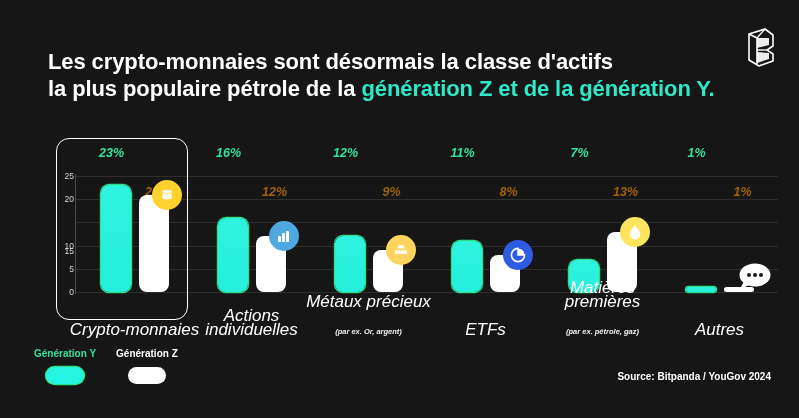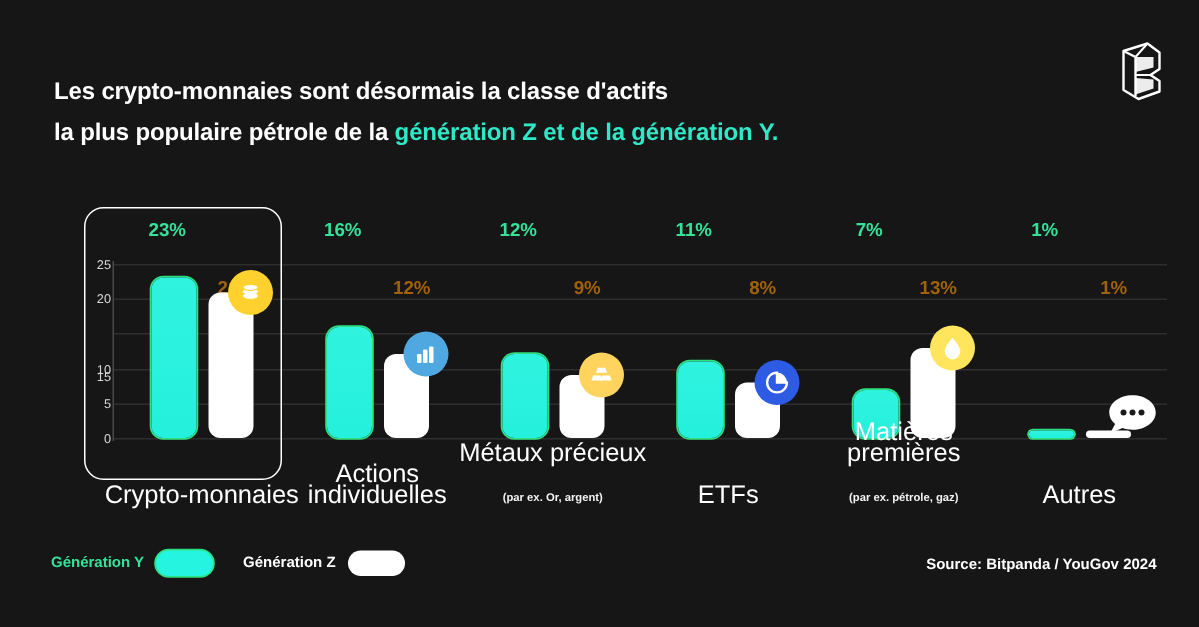--- a/index.html
+++ b/index.html
@@ -14,43 +14,43 @@
     width: 799px; height: 418px;
     background: #161616;
     overflow: hidden;
   }
 
   
   .logo { position: absolute; top: 26px; right: 22px; width: 34px; height: 42px; }
 
   
   .title {
-    position: absolute; left: 36px; top: 48px;
-    font-size: 16px; font-weight: 700; color: #ffffff;
+    position: absolute; left: 48px; top: 48px;
+    font-size: 22px; font-weight: 700; color: #ffffff;
     line-height: 27px; letter-spacing: -0.1px;
   }
   .title .hl { color: #2ee8c8; }
 
   
   .chart-panel { position: absolute; left: 26px; top: 136px; width: 752px; height: 200px; }
 
   .gridlines { position: absolute; left: 50px; top: 40px; right: 0; height: 116px; }
   .gridline { position: absolute; left: 0; right: 0; height: 1px; background: #2e2e2e; }
 
   .yaxis { position: absolute; left: 26px; top: 40px; width: 22px; height: 116px; }
   .ytick {
     position: absolute; right: 0; transform: translateY(-50%);
     font-size: 8.5px; color: #d8d8d8; font-weight: 400; text-align: right;
     width: 22px;
   }
   .axis-line { position: absolute; left: 49px; top: 38px; width: 1px; height: 120px; background: #4a4a4a; }
 
   
   .groups { position: absolute; left: 50px; top: 0; right: 0; height: 200px; display: flex; }
-  .group { flex: 1; position: relative; }
+  .group { flex: 1; position: relative; font-style: italic; }
 
   .pct-row {
     position: absolute; top: 10px; left: 0; right: 0;
     display: flex; justify-content: center; gap: 16px;
   }
   .pct { font-size: 12.5px; font-weight: 700; width: 30px; text-align: center; }
   .pct.y { color: #34e29a; }
   .pct.z { color: #a16207; margin-top: 39px; }
 
   .bars {
@@ -79,21 +79,21 @@
   .cat-sub { font-size: 7.5px; font-weight: 700; color: #f2f2f2; margin-top: 19px; }
 
   
   .highlight-box {
     position: absolute; left: 56px; top: 138px; width: 132px; height: 182px;
     border: 1.6px solid #ffffff; border-radius: 13px; pointer-events: none;
   }
 
   
   .legend { position: absolute; left: 34px; bottom: 34px; display: flex; align-items: center; gap: 20px; }
-  .legend-item { display: flex; align-items: center; gap: 8px; }
+  .legend-item { display: flex; align-items: center; gap: 8px; flex-direction: column; }
   .legend-label { font-size: 10px; font-weight: 700; }
   .legend-label.y { color: #34e29a; }
   .legend-label.z { color: #ffffff; }
   .legend-pill { width: 38px; height: 17px; border-radius: 9px; }
   .legend-pill.y { background: #25f4e0; box-shadow: 0 0 0 1.2px #2ee07f; }
   .legend-pill.z { background: #ffffff; }
 
   .source {
     position: absolute; right: 28px; bottom: 36px;
     font-size: 10px; font-weight: 700; color: #ffffff;

